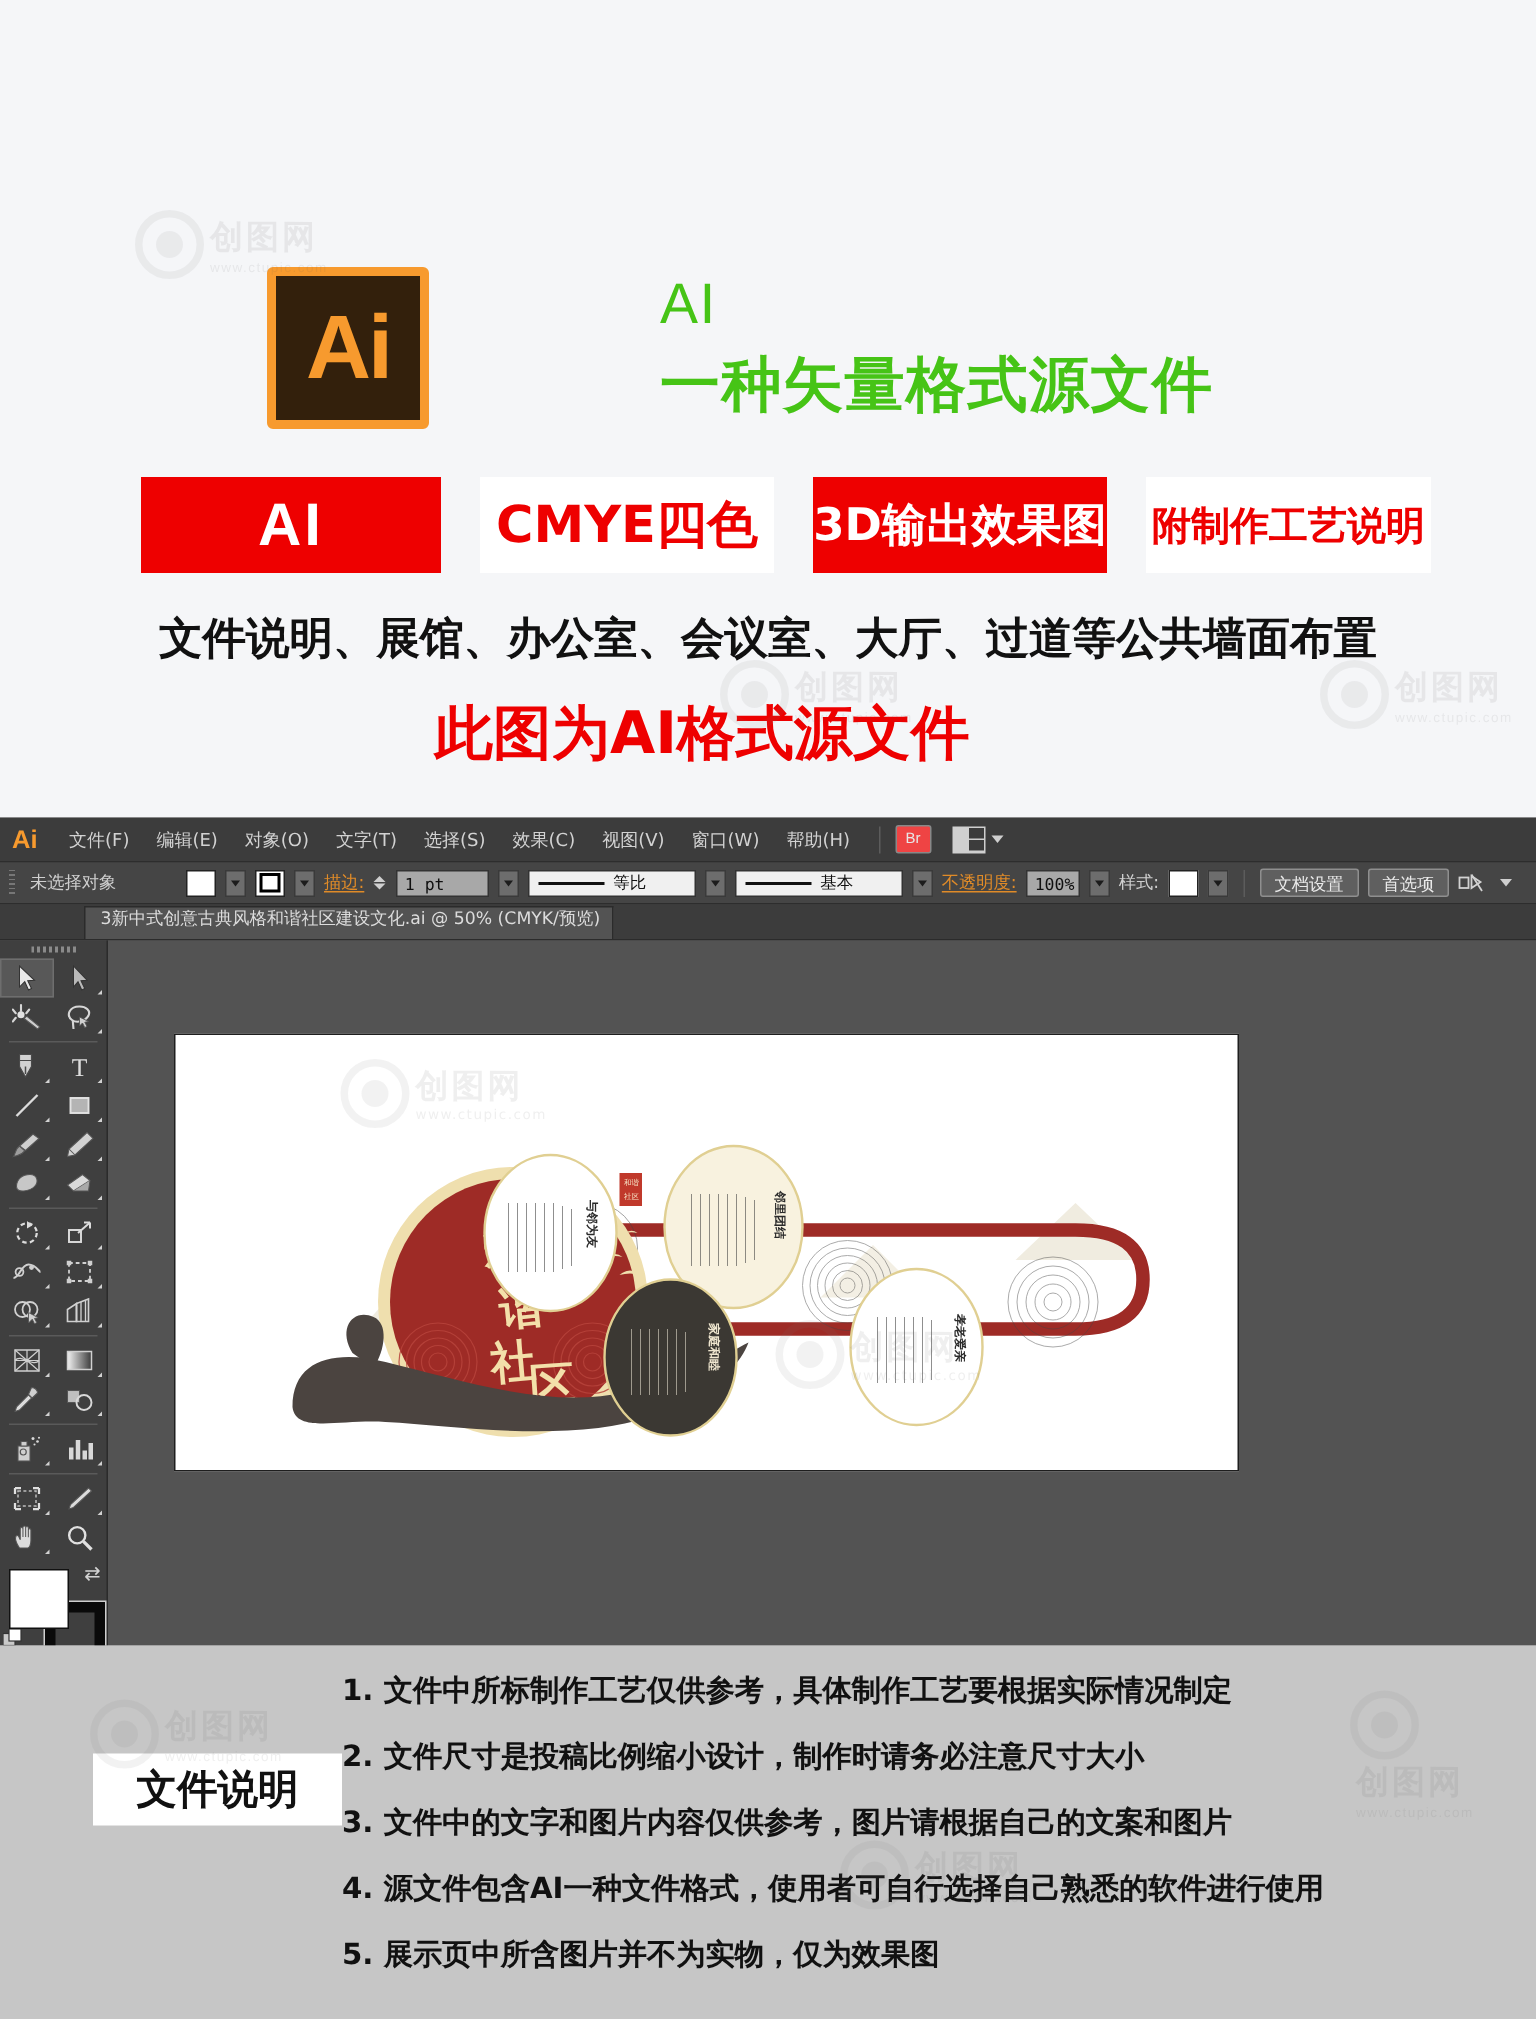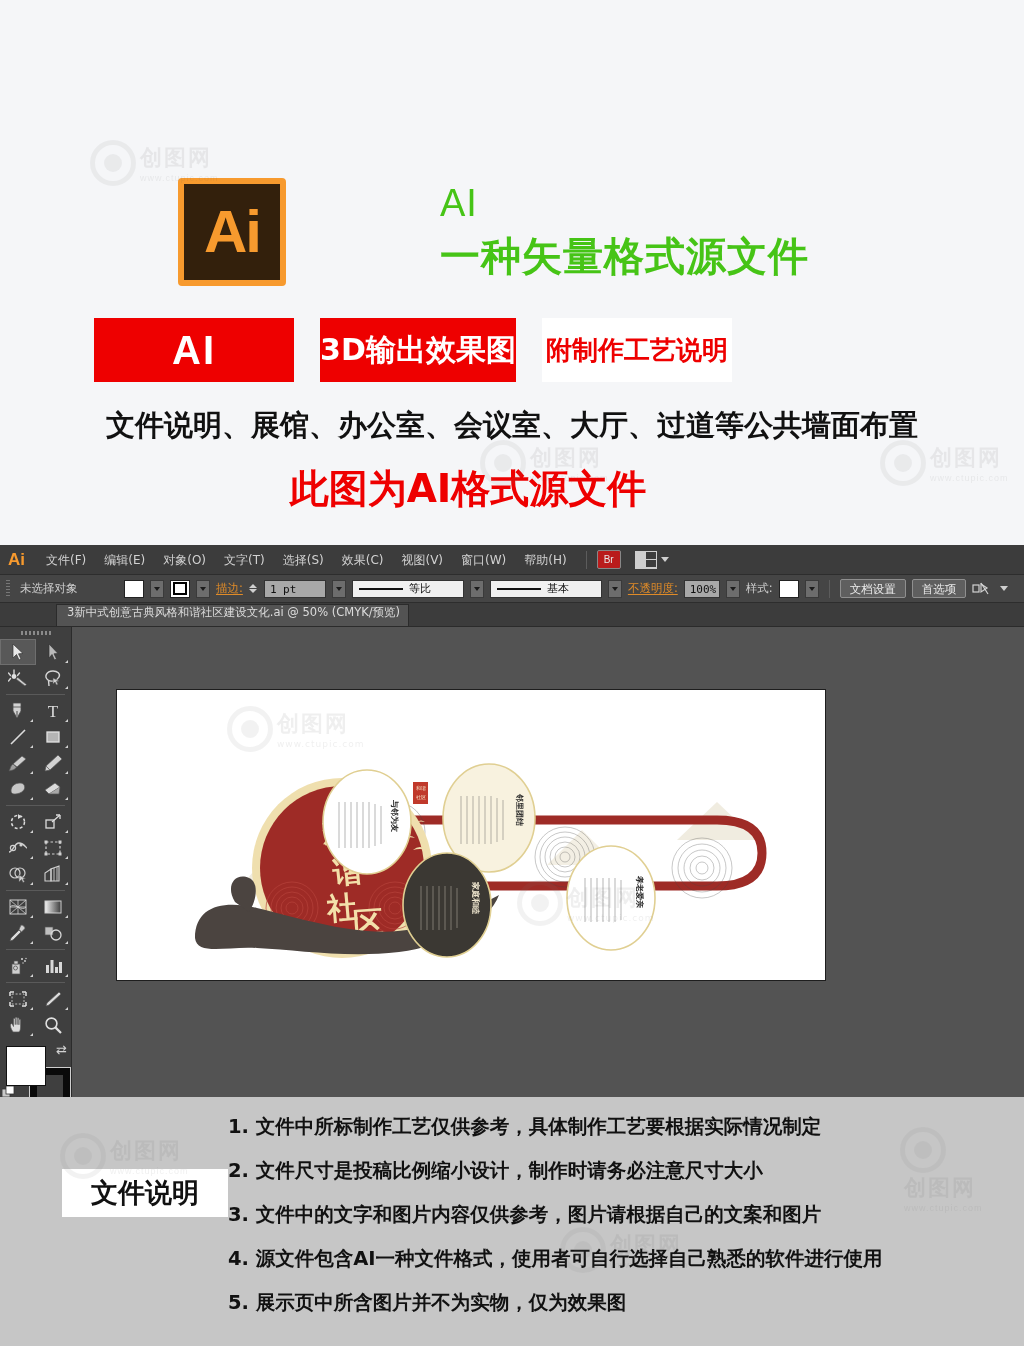--- a/index.html
+++ b/index.html
@@ -126,21 +126,21 @@
   .menubar .logo {
     color: #f79a2e; font-weight: bold; font-size: 17px;
     padding: 0 12px 0 8px; font-family: "Liberation Sans", sans-serif;
   }
   .menu-item {
     color: #d2d2d2; font-size: 12px; padding: 0 9px; line-height: 30px;
     cursor: default; white-space: nowrap;
   }
   .menu-sep { width:1px; height:18px; background:#5c5c5c; margin:0 10px; }
   .br-btn {
-    width: 24px; height: 19px; background:#b91c1c; border:1px solid #888;
+    width: 24px; height: 19px; background:#ef4444; border:1px solid #888;
     color:#e7e7e7; font-size:10px; display:flex;align-items:center;justify-content:center;
     border-radius:2px; font-family:"Liberation Sans",sans-serif;
   }
   .arrange-btn {
     width:22px;height:18px;border:1.5px solid #cfcfcf; margin-left:14px;
     display:flex; position:relative;
   }
   .arrange-btn i{ display:block; border:0; }
   .arrange-btn .l{ width:50%; background:#cfcfcf; }
   .arrange-btn .r{ width:50%; display:flex;flex-direction:column; }
@@ -259,20 +259,21 @@
     <span>Ai</span>
   </div>
 
   <div class="ai-green-wrap">
     <div class="ai-green-small">AI</div>
     <div class="ai-green-big">一种矢量格式源文件</div>
   </div>
 
   <div class="badge-row">
     <div class="badge filled b1">AI</div>
+    <div class="badge outline b2">CMYE四色</div>
     <div class="badge filled b3">3D输出效果图</div>
     <div class="badge outline b4">附制作工艺说明</div>
   </div>
 
   <div class="usage-line">文件说明、展馆、办公室、会议室、大厅、过道等公共墙面布置</div>
   <div class="source-line">此图为AI格式源文件</div>
 
   <div class="wm" style="left:90px; top:140px;">
     <span class="wm-c"></span><span class="wm-t"><b>创图网</b><i>www.ctupic.com</i></span>
   </div>

